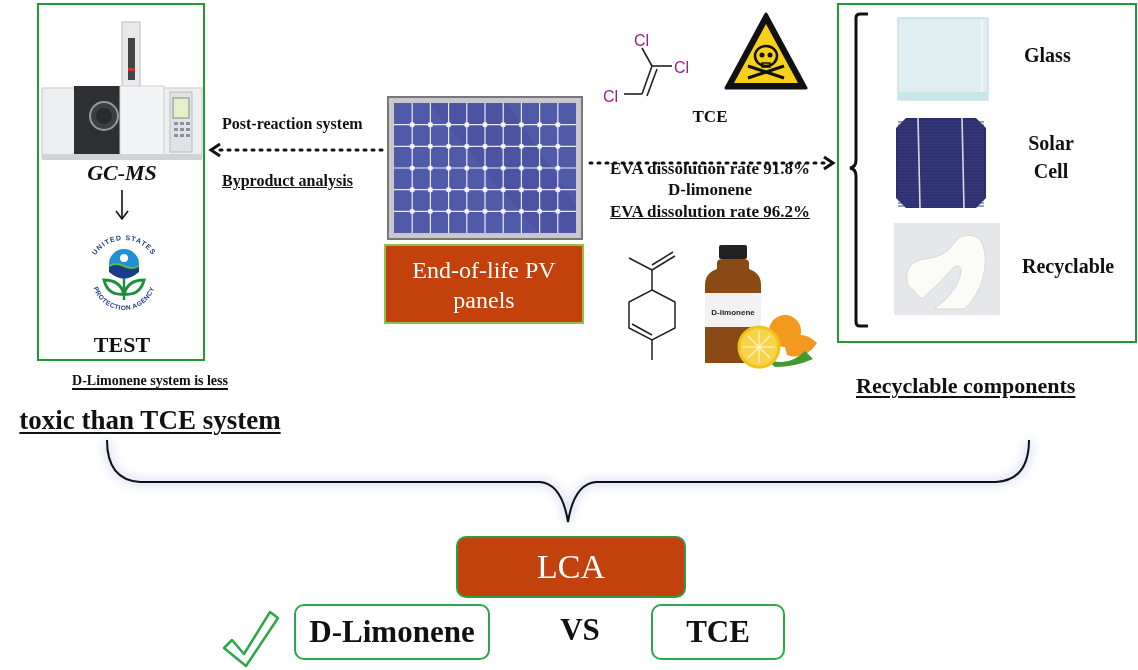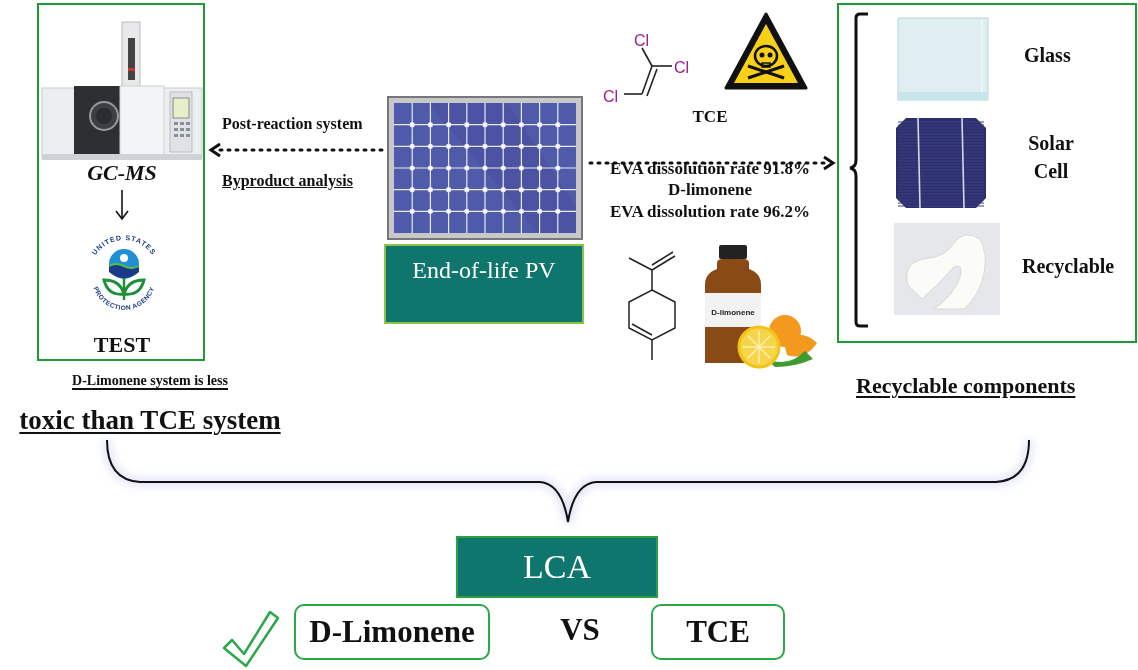--- a/index.html
+++ b/index.html
@@ -3,21 +3,21 @@
 <meta charset="utf-8">
 <style>
   html, body { margin: 0; padding: 0; background: #ffffff; }
   body { width: 1138px; height: 670px; position: relative; overflow: hidden;
          font-family: "Liberation Serif", serif; color: #111; }
   .abs { position: absolute; }
   .green-box { position: absolute; border: 2px solid #1f9a35; box-sizing: border-box; }
   .lbl { position: absolute; font-family: "Liberation Serif", serif; font-weight: bold; color: #111; white-space: nowrap; }
   .center { text-align: center; }
   .ul { text-decoration: underline; text-decoration-thickness: 2px; text-underline-offset: 3px; }
-  .fill-green { position: absolute; background: #0f766e; border: 2px solid #2e9e3e; box-sizing: border-box;
+  .fill-green { position: absolute; background: #c2410c; border: 2px solid #2e9e3e; box-sizing: border-box;
                 color: #fff; font-family: "Liberation Serif", serif; text-align: center; }
   .rounded-box { position: absolute; border: 2px solid #2aa84a; border-radius: 10px; box-sizing: border-box;
                  display: flex; align-items: center; justify-content: center;
                  font-family: "Liberation Serif", serif; font-weight: bold; color: #111; }
   svg { overflow: visible; }
 </style>
 </head>
 <body>
 
 <div class="green-box" style="left:37px; top:3px; width:168px; height:358px;"></div>
@@ -152,20 +152,21 @@
       <circle cx="97" cy="114.33333333333333" r="2" fill="#ffffff"></circle>
       <circle cx="115.2" cy="114.33333333333333" r="2" fill="#ffffff"></circle>
       <circle cx="133.4" cy="114.33333333333333" r="2" fill="#ffffff"></circle>
       <circle cx="151.6" cy="114.33333333333333" r="2" fill="#ffffff"></circle>
       <circle cx="169.8" cy="114.33333333333333" r="2" fill="#ffffff"></circle>
     </g>
 </svg>
 
 <div class="fill-green" style="left:384px; top:244px; width:200px; height:80px; font-size:24px; line-height:30px; padding-top:9px; border-color:#8bc34a;">
   <div>End-of-life PV</div>
+  <div>panels</div>
 </div>
 
 <svg class="abs" style="left:600px; top:28px;" width="110" height="80">
   <line x1="42" y1="20" x2="52" y2="38" stroke="#222" stroke-width="1.6"></line>
   <line x1="52" y1="38" x2="72" y2="38" stroke="#222" stroke-width="1.6"></line>
   <line x1="52" y1="38" x2="42" y2="66" stroke="#222" stroke-width="1.6"></line>
   <line x1="57" y1="41" x2="47" y2="68" stroke="#222" stroke-width="1.6"></line>
   <line x1="42" y1="66" x2="24" y2="66" stroke="#222" stroke-width="1.6"></line>
   <text x="34" y="18" font-size="16" font-family="Liberation Sans, sans-serif" fill="#9c1d8f">Cl</text>
   <text x="74" y="45" font-size="16" font-family="Liberation Sans, sans-serif" fill="#9c1d8f">Cl</text>
@@ -185,21 +186,21 @@
 
 <div class="lbl center" style="left:590px; top:107px; width:240px; font-size:17px;">TCE</div>
 <div class="lbl center" style="left:590px; top:127px; width:240px; font-size:17px;margin-top:32px;">EVA dissolution rate 91.8%</div>
 
 <svg class="abs" style="left:588px; top:155px;" width="250" height="16">
   <line x1="2" y1="8" x2="236" y2="8" stroke="#111" stroke-width="3" stroke-dasharray="2 6" stroke-linecap="round"></line>
   <polyline points="236,2 245,8 236,14" fill="none" stroke="#111" stroke-width="3"></polyline>
 </svg>
 
 <div class="lbl center" style="left:590px; top:180px; width:240px; font-size:17px;">D-limonene</div>
-<div class="lbl center" style="left:590px; top:202px; width:240px; font-size:17px;">EVA dissolution rate 96.2%</div>
+<div class="lbl center" style="left:590px; top:202px; width:240px; font-size:17px;text-decoration:underline;">EVA dissolution rate 96.2%</div>
 
 <svg class="abs" style="left:605px; top:240px;" width="80" height="125">
   <line x1="24" y1="18" x2="47" y2="30" stroke="#222" stroke-width="1.5"></line>
   <line x1="47" y1="30" x2="70" y2="16" stroke="#222" stroke-width="1.5"></line>
   <line x1="47" y1="25" x2="68" y2="12" stroke="#222" stroke-width="1.5"></line>
   <line x1="47" y1="30" x2="47" y2="50" stroke="#222" stroke-width="1.5"></line>
   <polygon points="47,50 70,62 70,88 47,100 24,88 24,62" fill="none" stroke="#222" stroke-width="1.5"></polygon>
   <line x1="27" y1="84" x2="47" y2="95" stroke="#222" stroke-width="1.5"></line>
   <line x1="47" y1="100" x2="47" y2="120" stroke="#222" stroke-width="1.5"></line>
 </svg>
@@ -284,21 +285,21 @@
 <svg class="abs" style="left:0; top:430px;" width="1138" height="100">
   <defs>
     <filter id="softShadow" x="-5%" y="-50%" width="110%" height="200%">
       <feGaussianBlur stdDeviation="4"></feGaussianBlur>
     </filter>
   </defs>
   <path d="M107 10 Q107 50 140 52 L540 52 Q562 54 568 92 Q574 54 596 52 L996 52 Q1029 50 1029 10" fill="none" stroke="#c9d0f0" stroke-width="8" filter="url(#softShadow)" opacity="0.6"></path>
   <path d="M107 10 Q107 50 140 52 L540 52 Q562 54 568 92 Q574 54 596 52 L996 52 Q1029 50 1029 10" fill="none" stroke="#111" stroke-width="2"></path>
 </svg>
 
-<div class="fill-green" style="left:456px; top:536px; width:202px; height:62px; font-size:34px; line-height:58px;">
+<div class="fill-green" style="left:456px; top:536px; width:230px; height:62px; font-size:34px; line-height:58px;border-radius:10px;">
   <span>LCA</span>
 </div>
 
 <svg class="abs" style="left:222px; top:608px;" width="56" height="62" viewBox="0 0 56 62">
   <polygon points="2,40 10,32 22,46 48,4 56,10 24,58" fill="none" stroke="#2aa84a" stroke-width="2.5" stroke-linejoin="round"></polygon>
 </svg>
 
 <div class="rounded-box" style="left:294px; top:604px; width:196px; height:56px; font-size:31px;">
   <span>D-Limonene</span>
 </div>

